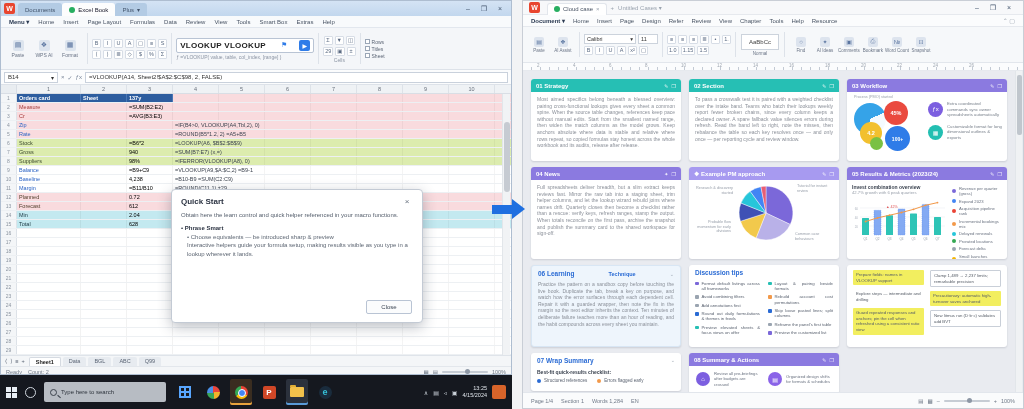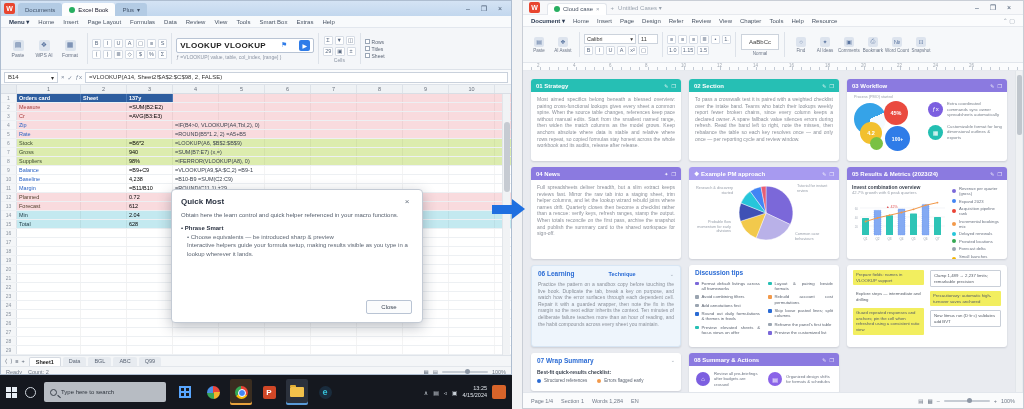--- a/index.html
+++ b/index.html
@@ -564,21 +564,21 @@
       <span>▤</span>
       <span class="slider">
           <i></i>
         </span>
       <span>100%</span>
     </span>
   </div>
 
   <div id="dlg">
     <div class="dlg-head">
-      <span class="dlg-title">Quick Most</span>
+      <span class="dlg-title">Quick Start</span>
       <span class="dlg-x">×</span>
     </div>
     <div class="dlg-p">Obtain here the learn control and quick helper referenced in your macro functions.</div>
     <div class="dlg-li-b">•  Phrase Smart</div>
     <div class="dlg-li">•  Choose equivalents — be introduced sharp &amp; preview</div>
     <div class="dlg-li">Interactive helpers guide your formula setup, making results visible as you type in a lookup wherever it lands.</div>
     <div class="dlg-btn">Close</div>
   </div>
 </div>
 

